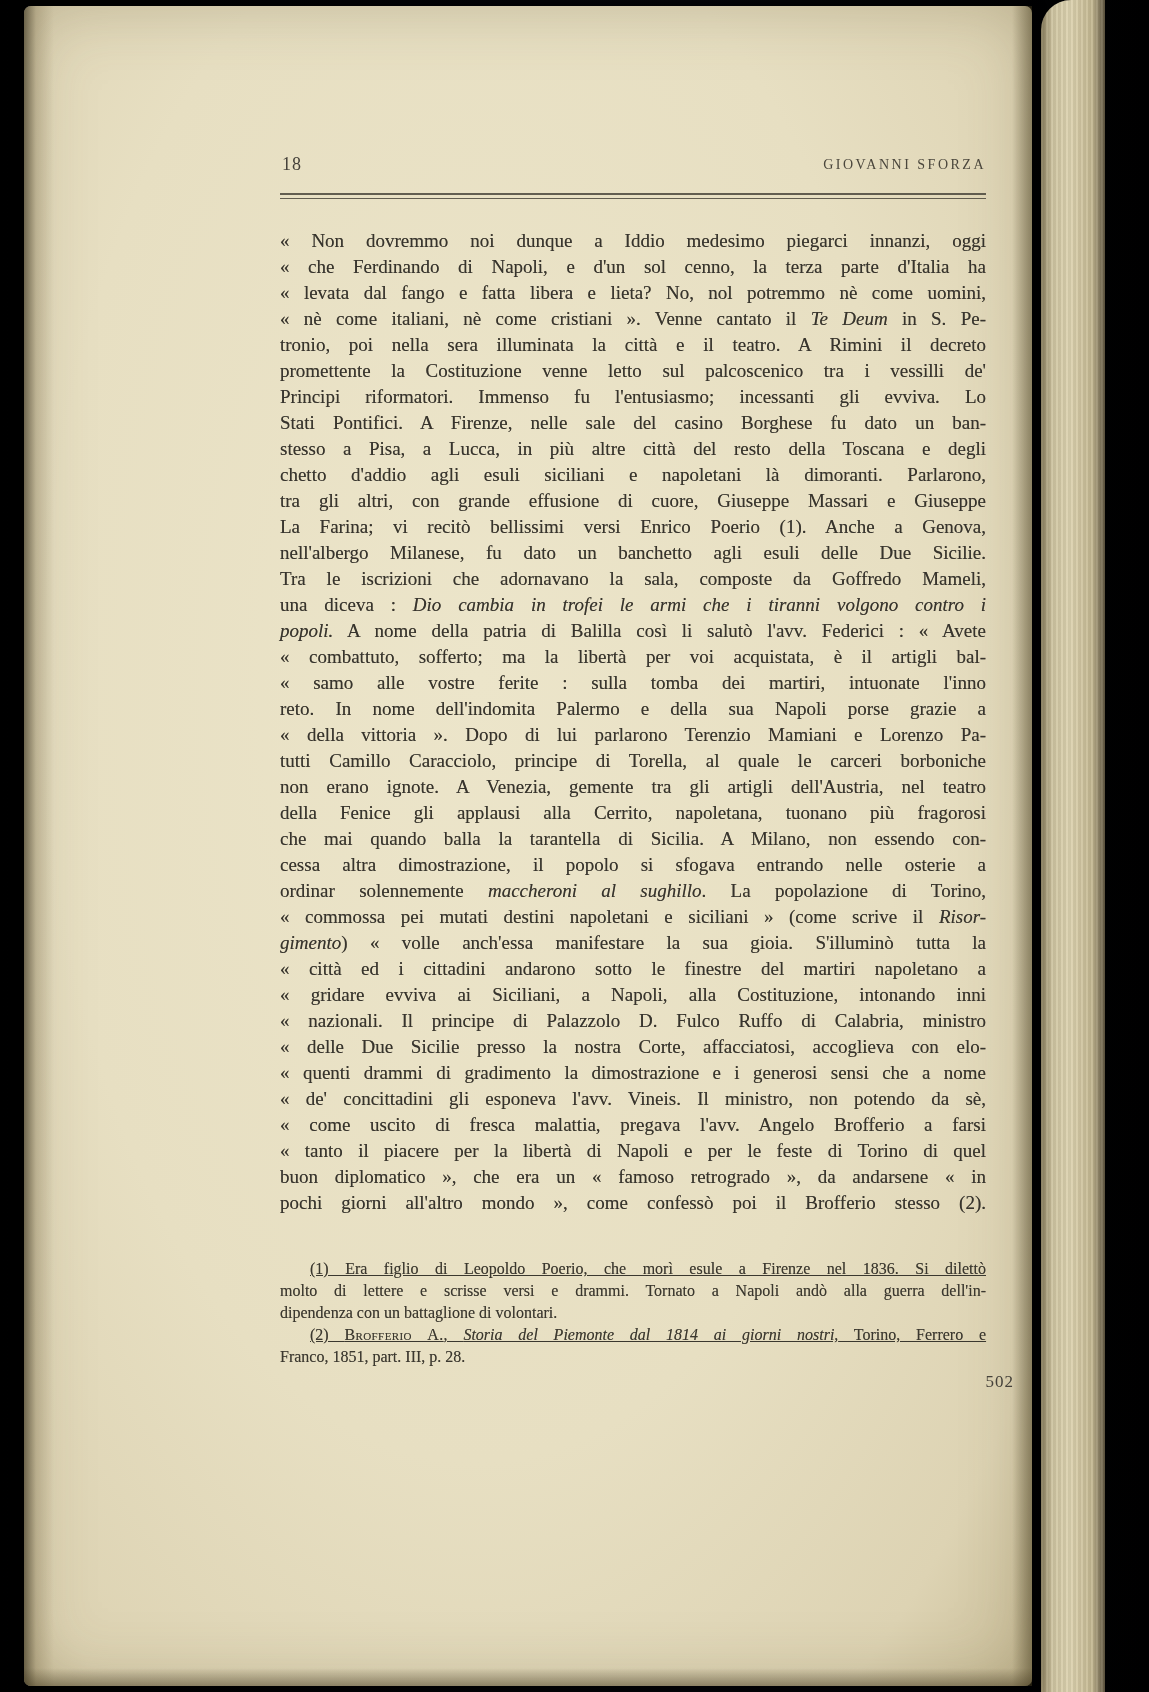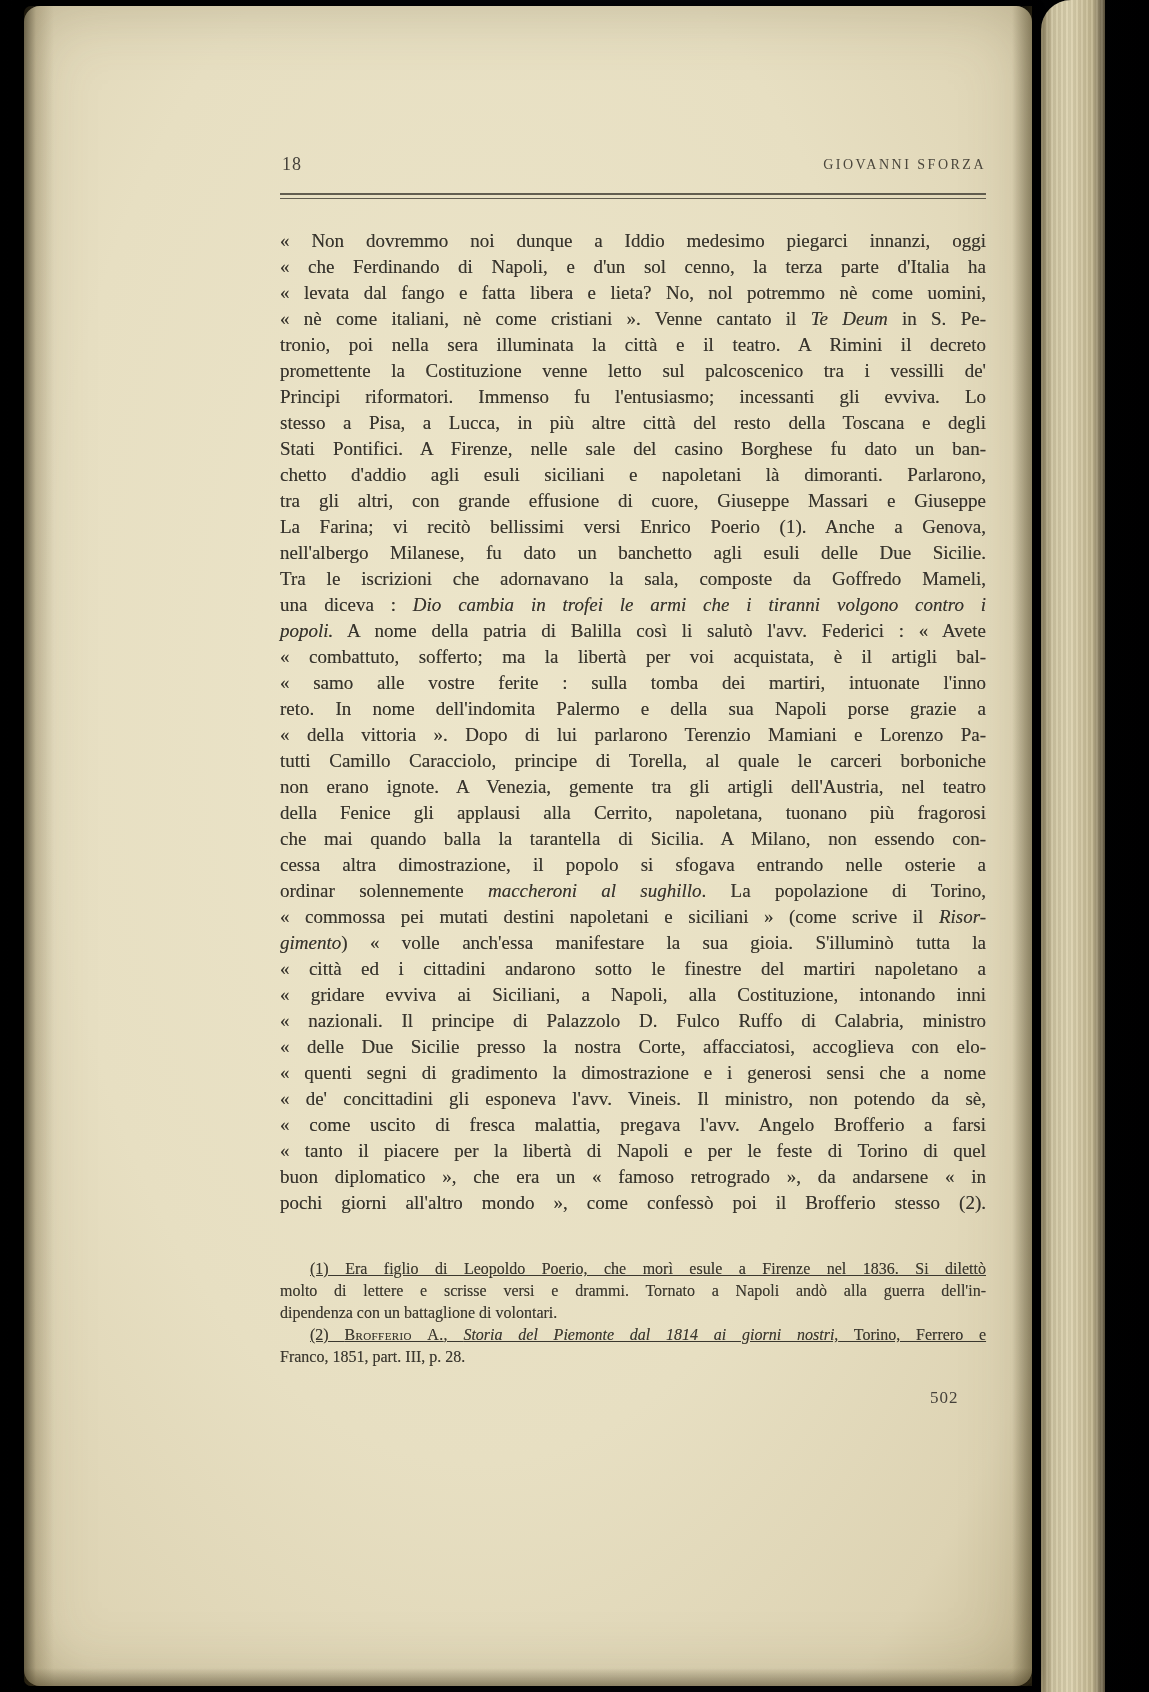--- a/index.html
+++ b/index.html
@@ -5,21 +5,21 @@
   * { margin:0; padding:0; box-sizing:border-box; }
   html,body { width:1149px; height:1692px; }
   body { background:#000; font-family:"Liberation Serif", serif; }
 
   .scene { position:relative; width:1149px; height:1692px; overflow:hidden;
            background:linear-gradient(90deg,#000 0%,#04050a 60%,#000 100%); }
 
   
   .paper { position:absolute; left:24px; top:6px; width:1008px; height:1680px;
            background:radial-gradient(ellipse at 45% 40%, #ece5ca 0%, #e7dfc2 55%, #ddd3b3 85%, #c9bd98 100%);
-           border-radius:16px;
+           border-radius:7px;
            box-shadow: inset 0 0 70px rgba(90,75,40,.28), 0 0 14px rgba(0,0,0,.9); }
   .paper .gutter-left { position:absolute; left:0; top:0; bottom:0; width:30px;
            background:linear-gradient(90deg, rgba(45,38,18,.6) 0%, rgba(120,105,70,.28) 40%, rgba(0,0,0,0) 100%);
            border-radius:7px 0 0 7px; }
   .paper .edge-right { position:absolute; right:0; top:0; bottom:0; width:20px;
            background:linear-gradient(270deg, rgba(70,60,30,.5), rgba(0,0,0,0)); }
   .paper .edge-bottom { position:absolute; left:0; right:0; bottom:0; height:18px;
            background:linear-gradient(0deg, rgba(60,50,25,.45), rgba(0,0,0,0));
            border-radius:0 0 7px 7px; }
 
@@ -45,22 +45,22 @@
            text-shadow:0 0 .4px rgba(55,50,40,.55); }
   .footnotes { position:absolute; left:256px; top:1252px; width:706px;
            font-size:16px; line-height:22px; color:#3b382f;
            text-shadow:0 0 .4px rgba(55,50,40,.5); }
   .line { text-align:justify; text-align-last:justify; }
   .line.last { text-align-last:left; }
   .line.ind { text-indent:30px;text-decoration:underline; }
   .it { font-style:italic; }
   .sc { font-variant:small-caps; letter-spacing:.4px; }
 
-  .footer-num { position:absolute; left:906px; top:1366px; width:84px; text-align:left;
-           font-size:17px; letter-spacing:1px; color:#45413a;margin-top:16px; }
+  .footer-num { position:absolute; left:906px; top:1366px; width:84px; text-align:right;
+           font-size:17px; letter-spacing:1px; color:#45413a; }
 </style>
 </head>
 <body>
 
 <div class="scene">
 
   <div class="page-edge">
     <div class="streaks"></div>
   </div>
 
@@ -77,22 +77,22 @@
     <div class="rule r2"></div>
 
     <div class="body-text">
         <div class="line"><span>« Non dovremmo noi dunque a Iddio medesimo piegarci innanzi, oggi</span></div>
         <div class="line"><span>« che Ferdinando di Napoli, e d'un sol cenno, la terza parte d'Italia ha</span></div>
         <div class="line"><span>« levata dal fango e fatta libera e lieta? No, nol potremmo nè come uomini,</span></div>
         <div class="line"><span>« nè come italiani, nè come cristiani ». Venne cantato il </span><span class="it">Te Deum</span><span> in S. Pe-</span></div>
         <div class="line"><span>tronio, poi nella sera illuminata la città e il teatro. A Rimini il decreto</span></div>
         <div class="line"><span>promettente la Costituzione venne letto sul palcoscenico tra i vessilli de'</span></div>
         <div class="line"><span>Principi riformatori. Immenso fu l'entusiasmo; incessanti gli evviva. Lo</span></div>
+        <div class="line"><span>Stati Pontifici. A Firenze, nelle sale del casino Borghese fu dato un ban-</span></div>
         <div class="line"><span>stesso a Pisa, a Lucca, in più altre città del resto della Toscana e degli</span></div>
-        <div class="line"><span>Stati Pontifici. A Firenze, nelle sale del casino Borghese fu dato un ban-</span></div>
         <div class="line"><span>chetto d'addio agli esuli siciliani e napoletani là dimoranti. Parlarono,</span></div>
         <div class="line"><span>tra gli altri, con grande effusione di cuore, Giuseppe Massari e Giuseppe</span></div>
         <div class="line"><span>La Farina; vi recitò bellissimi versi Enrico Poerio (1). Anche a Genova,</span></div>
         <div class="line"><span>nell'albergo Milanese, fu dato un banchetto agli esuli delle Due Sicilie.</span></div>
         <div class="line"><span>Tra le iscrizioni che adornavano la sala, composte da Goffredo Mameli,</span></div>
         <div class="line"><span>una diceva : </span><span class="it">Dio cambia in trofei le armi che i tiranni volgono contro i</span></div>
         <div class="line"><span class="it">popoli.</span><span> A nome della patria di Balilla così li salutò l'avv. Federici : « Avete</span></div>
         <div class="line"><span>« combattuto, sofferto; ma la libertà per voi acquistata, è il artigli bal-</span></div>
         <div class="line"><span>« samo alle vostre ferite : sulla tomba dei martiri, intuonate l'inno</span></div>
         <div class="line"><span>reto. In nome dell'indomita Palermo e della sua Napoli porse grazie a</span></div>
@@ -102,21 +102,21 @@
         <div class="line"><span>della Fenice gli applausi alla Cerrito, napoletana, tuonano più fragorosi</span></div>
         <div class="line"><span>che mai quando balla la tarantella di Sicilia. A Milano, non essendo con-</span></div>
         <div class="line"><span>cessa altra dimostrazione, il popolo si sfogava entrando nelle osterie a</span></div>
         <div class="line"><span>ordinar solennemente </span><span class="it">maccheroni al sughillo</span><span>. La popolazione di Torino,</span></div>
         <div class="line"><span>« commossa pei mutati destini napoletani e siciliani » (come scrive il </span><span class="it">Risor-</span></div>
         <div class="line"><span class="it">gimento</span><span>) « volle anch'essa manifestare la sua gioia. S'illuminò tutta la</span></div>
         <div class="line"><span>« città ed i cittadini andarono sotto le finestre del martiri napoletano a</span></div>
         <div class="line"><span>« gridare evviva ai Siciliani, a Napoli, alla Costituzione, intonando inni</span></div>
         <div class="line"><span>« nazionali. Il principe di Palazzolo D. Fulco Ruffo di Calabria, ministro</span></div>
         <div class="line"><span>« delle Due Sicilie presso la nostra Corte, affacciatosi, accoglieva con elo-</span></div>
-        <div class="line"><span>« quenti segni di gradimento la dimostrazione e i generosi sensi che a nome</span></div>
+        <div class="line"><span>« quenti drammi di gradimento la dimostrazione e i generosi sensi che a nome</span></div>
         <div class="line"><span>« de' concittadini gli esponeva l'avv. Vineis. Il ministro, non potendo da sè,</span></div>
         <div class="line"><span>« come uscito di fresca malattia, pregava l'avv. Angelo Brofferio a farsi</span></div>
         <div class="line"><span>« tanto il piacere per la libertà di Napoli e per le feste di Torino di quel</span></div>
         <div class="line"><span>buon diplomatico », che era un « famoso retrogrado », da andarsene « in</span></div>
         <div class="line"><span>pochi giorni all'altro mondo », come confessò poi il Brofferio stesso (2).</span></div>
       </div>
 
     <div class="footnotes">
         <div class="line ind"><span>(1) Era figlio di Leopoldo Poerio, che morì esule a Firenze nel 1836. Si dilettò</span></div>
         <div class="line"><span>molto di lettere e scrisse versi e drammi. Tornato a Napoli andò alla guerra dell'in-</span></div>

